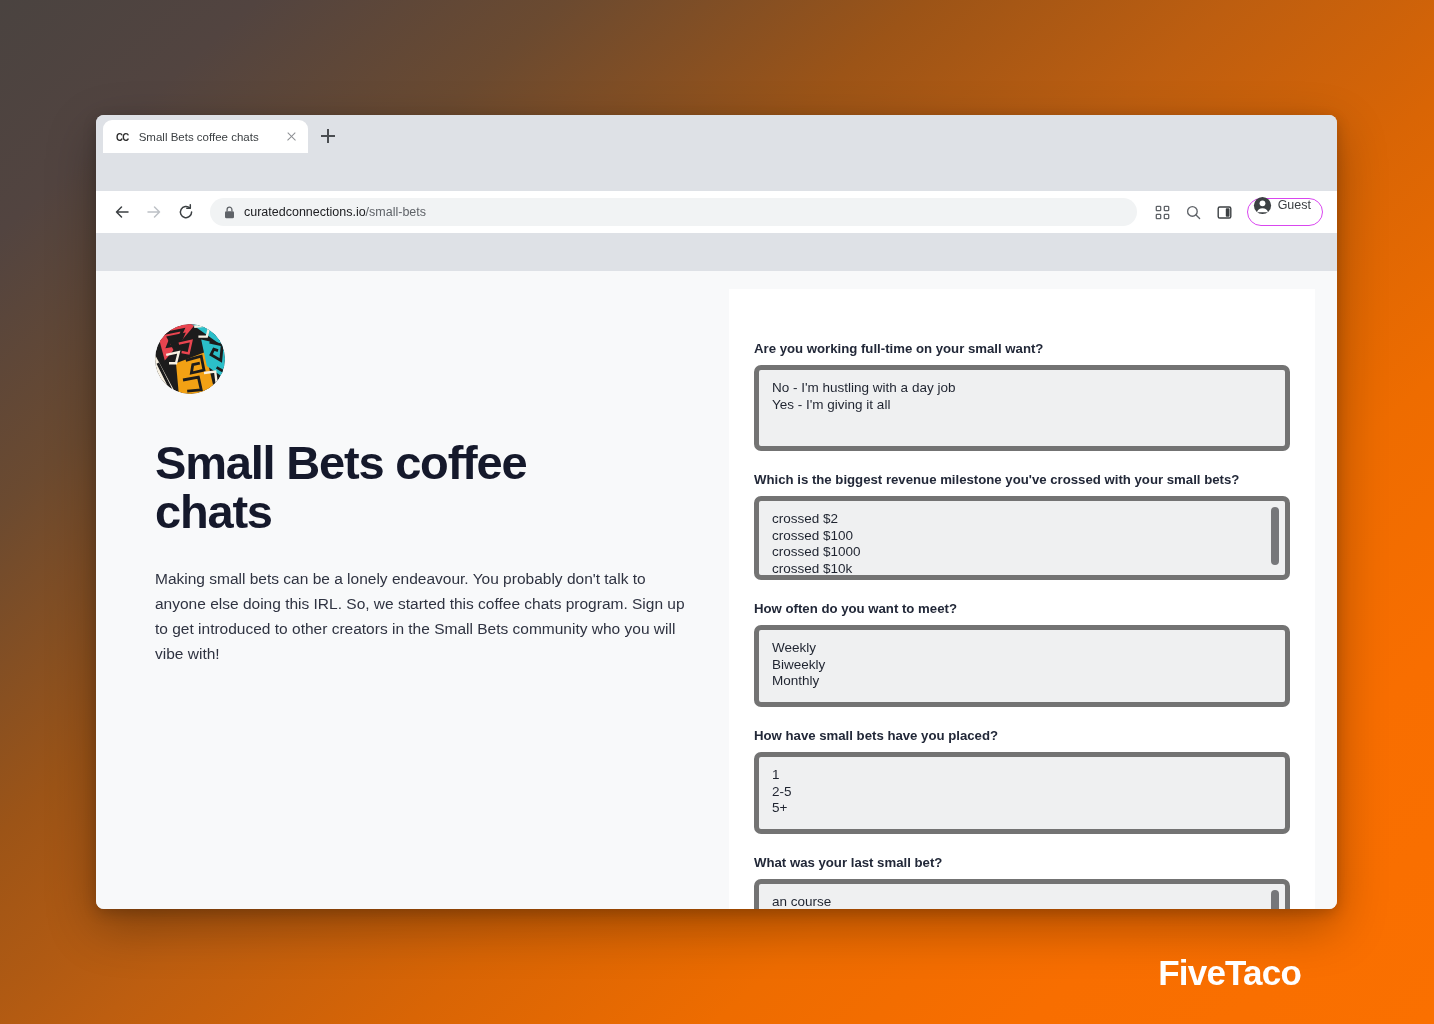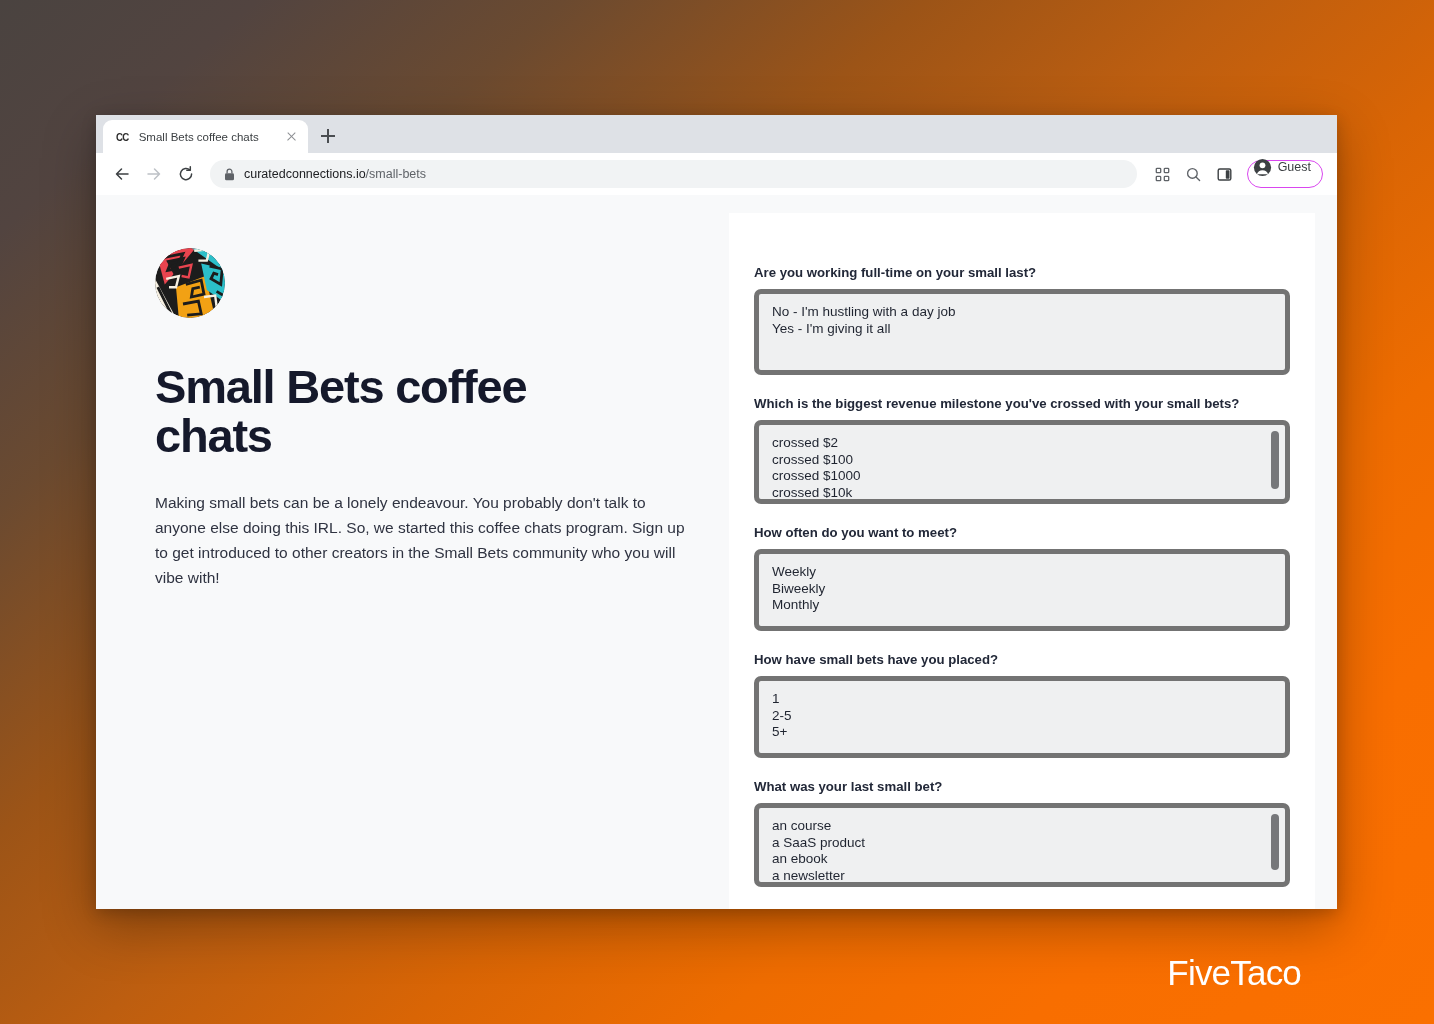--- a/index.html
+++ b/index.html
@@ -26,26 +26,27 @@
     position: relative;
   }
 
   
   .browser-window {
     position: absolute;
     left: 96px;
     top: 115px;
     width: 1241px;
     height: 794px;
-    border-radius: 0;
+    border-radius: 8px;
     background: #dee1e6;
     box-shadow: 0 18px 50px rgba(0,0,0,0.30), 0 4px 14px rgba(0,0,0,0.18);
     overflow: hidden;
     display: flex;
     flex-direction: column;
+    gap: 38px;
   }
 
   
   .tab-strip {
     height: 38px;
     background: #dee1e6;
     display: flex;
     align-items: flex-end;
     padding-left: 7px;
     flex: 0 0 auto;
@@ -297,21 +298,21 @@
     border-radius: 4px;
     background: #76777a;
   }
 
   
   .watermark {
     position: absolute;
     right: 133px;
     bottom: 31px;
     font-size: 35px;
-    font-weight: 400;
+    font-weight: 700;
     color: #ffffff;
     letter-spacing: -0.8px;
   }
 </style>
 </head>
 <body>
 
 <div class="browser-window">
 
   <div class="tab-strip">
@@ -422,21 +423,21 @@
 
         <h1 class="page-title">Small Bets coffee chats</h1>
         <p class="page-desc">Making small bets can be a lonely endeavour. You probably don't talk to anyone else doing this IRL. So, we started this coffee chats program. Sign up to get introduced to other creators in the Small Bets community who you will vibe with!</p>
       </div>
 
       <div class="right-col">
         <div class="form-card">
 
 
           <div class="field">
-            <div class="field-label">Are you working full-time on your small last?</div>
+            <div class="field-label">Are you working full-time on your small want?</div>
             <div class="listbox lb-h86">
               <div class="opt">No - I'm hustling with a day job</div>
               <div class="opt">Yes - I'm giving it all</div>
             </div>
           </div>
 
           <div class="field">
             <div class="field-label">Which is the biggest revenue milestone you've crossed with your small bets?</div>
             <div class="listbox lb-h84 scrollable">
               <div class="opt">crossed $2</div>

